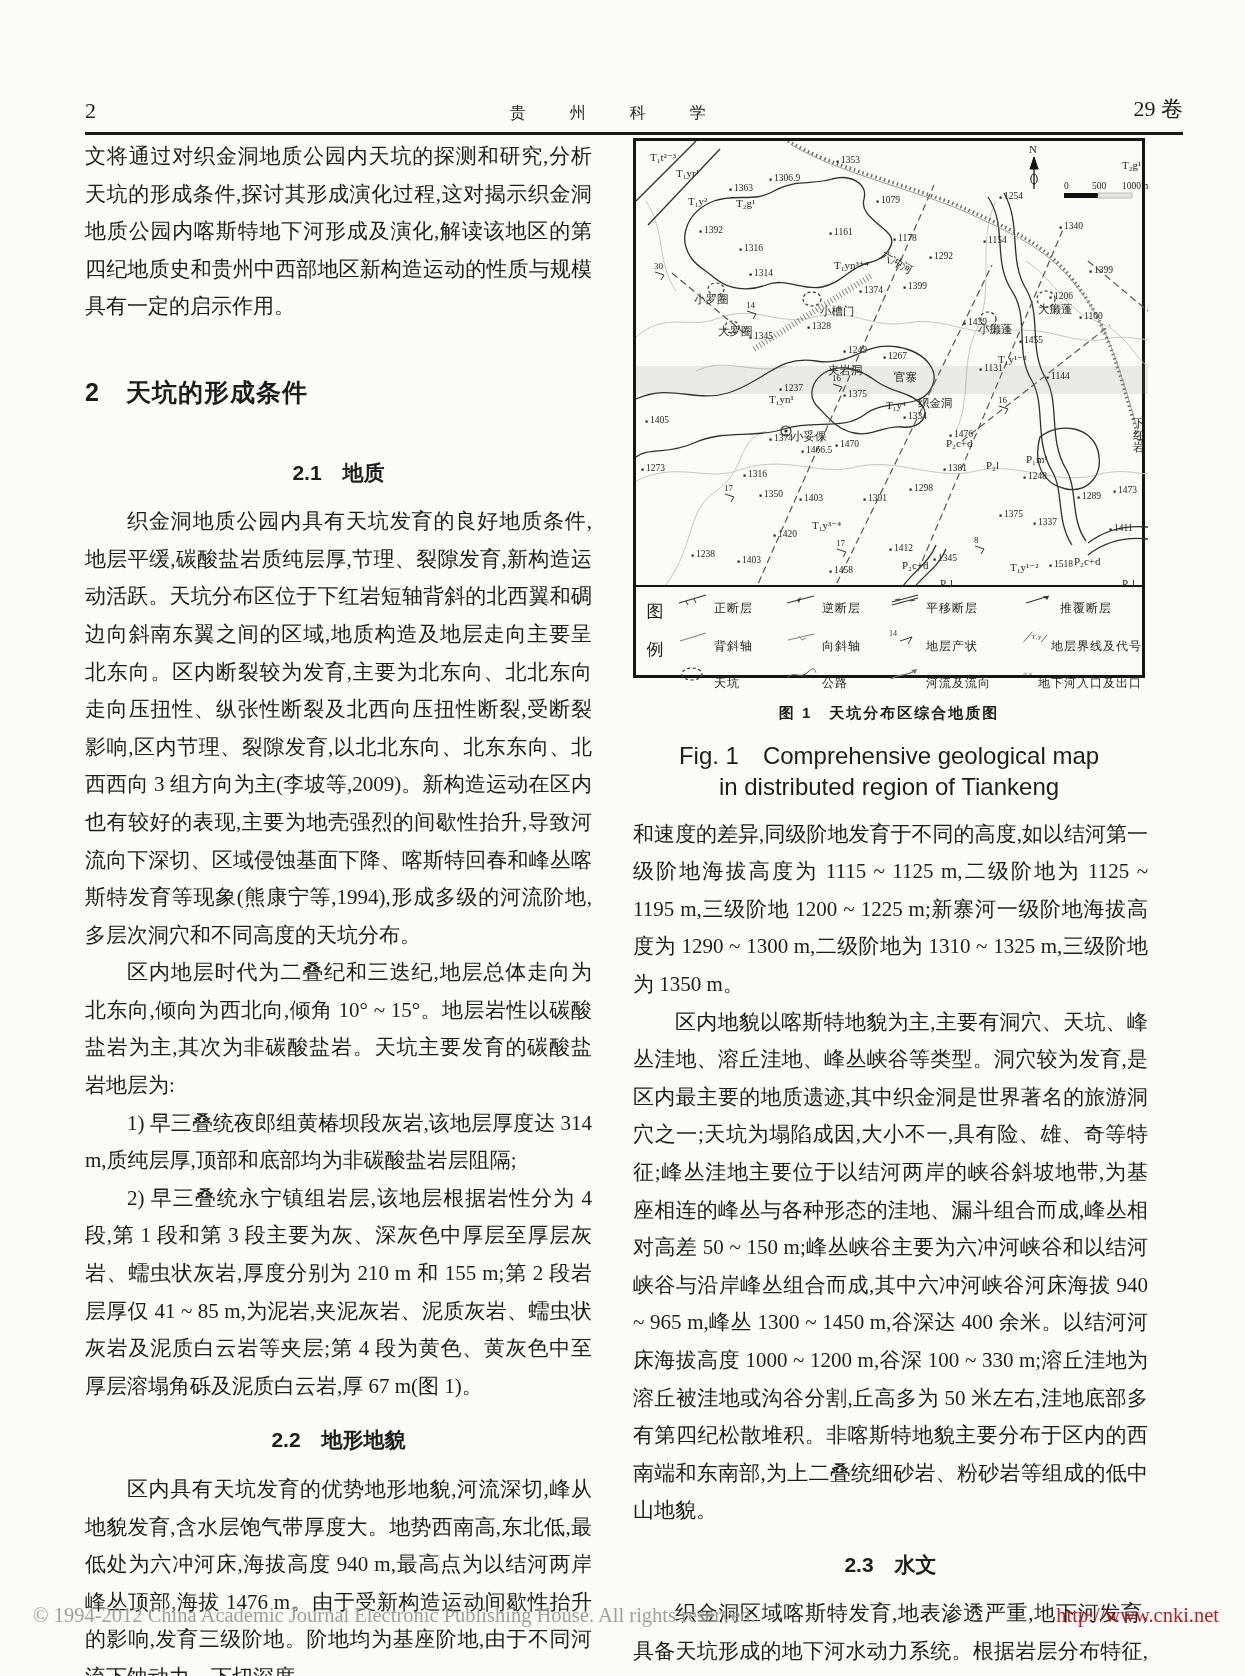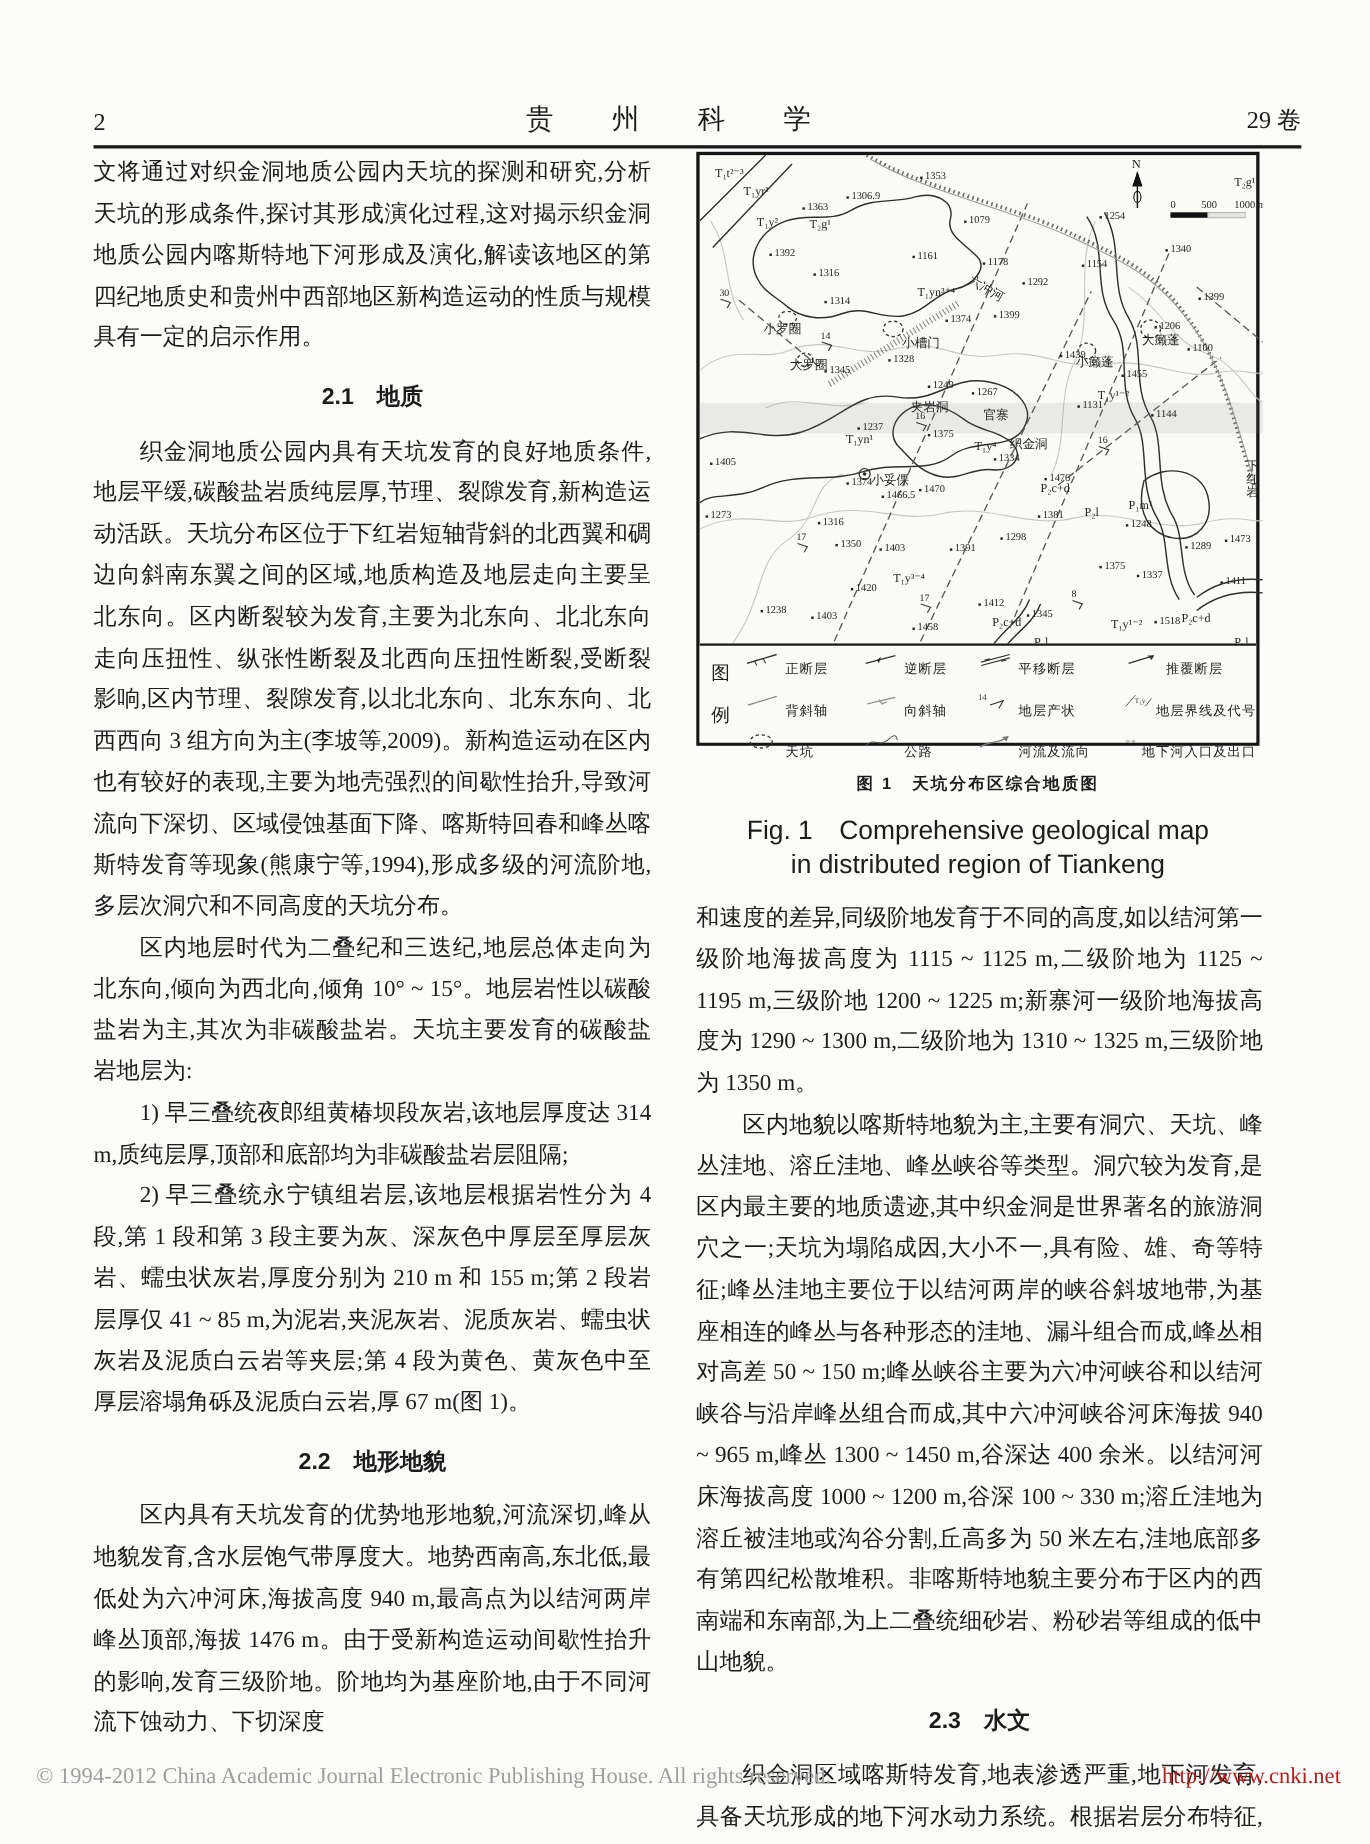--- a/index.html
+++ b/index.html
@@ -9,21 +9,21 @@
     font-family:"Liberation Serif","DejaVu Serif",serif;
     overflow:hidden;
   }
   
   .page-header{
     position:absolute;left:85px;right:62px;top:78px;height:46px;
     display:flex;align-items:flex-end;justify-content:space-between;
     border-bottom:3px solid #1a1a1a;padding-bottom:8px;
     font-size:22px;
   }
-  .page-header .journal{letter-spacing:14px;font-size:25px;}
+  .page-header .journal{letter-spacing:14px;font-size:16px;}
   
   .col{position:absolute;top:138px;font-size:21px;line-height:37.6px;text-align:justify;}
   .col-left{left:85px;width:507px;}
   .col-right{left:633px;width:515px;}
   .para{margin:0;text-indent:2em;}
   .para.no-indent{text-indent:0;}
   h2.sec{
     font-family:"Liberation Sans","DejaVu Sans",sans-serif;
     font-size:25px;font-weight:bold;margin:48px 0 42px 0;letter-spacing:1px;text-indent:0;
   }
@@ -71,20 +71,21 @@
 <body>
 
 <div class="page-header">
   <span>2</span>
   <span class="journal">贵　州　科　学</span>
   <span>29 卷</span>
 </div>
 
 <div class="col col-left">
   <p class="para no-indent">文将通过对织金洞地质公园内天坑的探测和研究,分析天坑的形成条件,探讨其形成演化过程,这对揭示织金洞地质公园内喀斯特地下河形成及演化,解读该地区的第四纪地质史和贵州中西部地区新构造运动的性质与规模具有一定的启示作用。</p>
+  <h2 class="sec">2　天坑的形成条件</h2>
   <h3 class="subsec">2.1　地质</h3>
   <p class="para">织金洞地质公园内具有天坑发育的良好地质条件,地层平缓,碳酸盐岩质纯层厚,节理、裂隙发育,新构造运动活跃。天坑分布区位于下红岩短轴背斜的北西翼和碉边向斜南东翼之间的区域,地质构造及地层走向主要呈北东向。区内断裂较为发育,主要为北东向、北北东向走向压扭性、纵张性断裂及北西向压扭性断裂,受断裂影响,区内节理、裂隙发育,以北北东向、北东东向、北西西向 3 组方向为主(李坡等,2009)。新构造运动在区内也有较好的表现,主要为地壳强烈的间歇性抬升,导致河流向下深切、区域侵蚀基面下降、喀斯特回春和峰丛喀斯特发育等现象(熊康宁等,1994),形成多级的河流阶地,多层次洞穴和不同高度的天坑分布。</p>
   <p class="para">区内地层时代为二叠纪和三迭纪,地层总体走向为北东向,倾向为西北向,倾角 10° ~ 15°。地层岩性以碳酸盐岩为主,其次为非碳酸盐岩。天坑主要发育的碳酸盐岩地层为:</p>
   <p class="para">1) 早三叠统夜郎组黄椿坝段灰岩,该地层厚度达 314 m,质纯层厚,顶部和底部均为非碳酸盐岩层阻隔;</p>
   <p class="para">2) 早三叠统永宁镇组岩层,该地层根据岩性分为 4 段,第 1 段和第 3 段主要为灰、深灰色中厚层至厚层灰岩、蠕虫状灰岩,厚度分别为 210 m 和 155 m;第 2 段岩层厚仅 41 ~ 85 m,为泥岩,夹泥灰岩、泥质灰岩、蠕虫状灰岩及泥质白云岩等夹层;第 4 段为黄色、黄灰色中至厚层溶塌角砾及泥质白云岩,厚 67 m(图 1)。</p>
   <h3 class="subsec">2.2　地形地貌</h3>
   <p class="para">区内具有天坑发育的优势地形地貌,河流深切,峰从地貌发育,含水层饱气带厚度大。地势西南高,东北低,最低处为六冲河床,海拔高度 940 m,最高点为以结河两岸峰丛顶部,海拔 1476 m。由于受新构造运动间歇性抬升的影响,发育三级阶地。阶地均为基座阶地,由于不同河流下蚀动力、下切深度</p>
 </div>
 
 <div class="col col-right">

